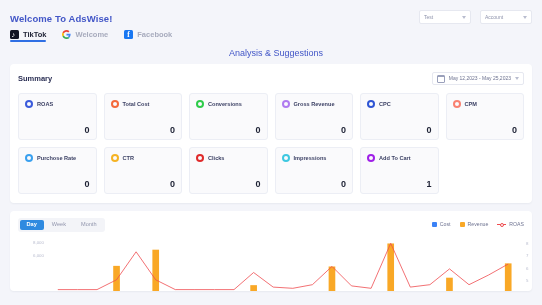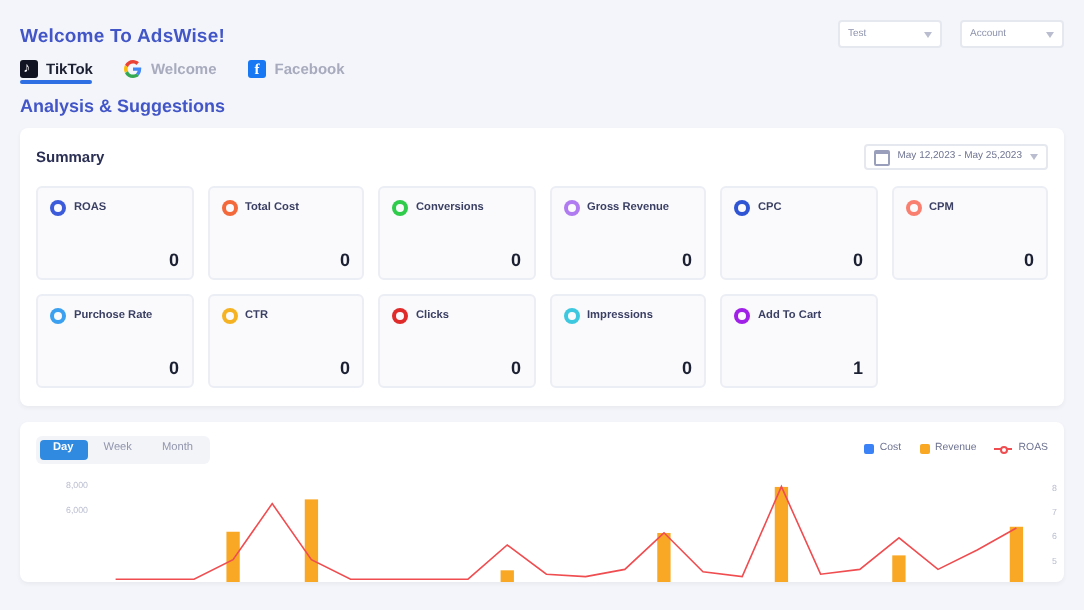--- a/index.html
+++ b/index.html
@@ -42,21 +42,21 @@
   }
   .ico { width:9px;height:9px;display:block; }
   .tiktok-ico { background:#111322; border-radius:1.5px; position:relative; }
   .tiktok-ico:before{content:"♪";position:absolute;left:1.6px;top:-0.5px;font-size:7px;color:#fff;line-height:9px;}
   .fb-ico { background:#1877f2; border-radius:1.5px; position:relative; }
   .fb-ico:before{content:"f";position:absolute;left:3px;top:-0.5px;font-size:7.5px;font-weight:bold;color:#fff;line-height:9px;font-family:"Liberation Serif",serif;}
   .g-ico { position:relative; }
   .g-ico svg{display:block;}
 
   
-  .section-title { font-size:9px; font-weight:bold; color:#4256c7; padding:6px 0 0 10px; }
+  .section-title { font-size:9px; font-weight:normal; color:#4256c7; padding:6px 0 0 10px;text-align:center; }
 
   
   .panel {
     margin: 6px 10px 0 10px; background:#ffffff; border-radius:4px;
     box-shadow: 0 1px 2px rgba(40,50,90,.06);
     padding: 8px 8px 9px 8px; box-sizing:border-box;
   }
   .panel-head { display:flex; align-items:center; justify-content:space-between; }
   .panel-title { font-size:7.5px; font-weight:bold; color:#2b2f54; }
   .daterange {

